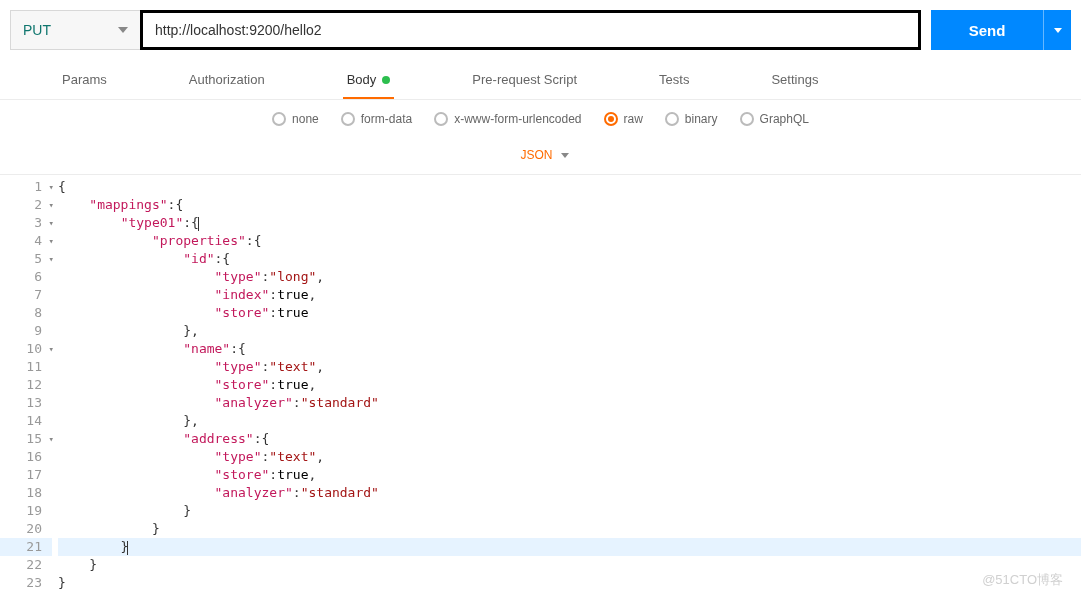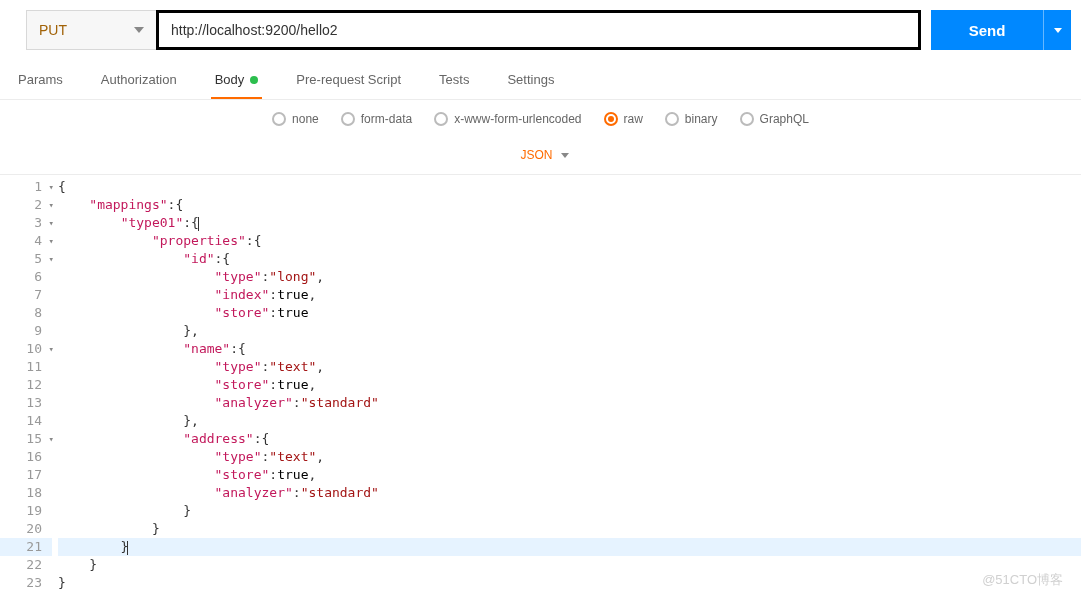--- a/index.html
+++ b/index.html
@@ -1,25 +1,25 @@
 <!DOCTYPE html>
 <html><head>
 <meta charset="utf-8">
 <style>
 * { box-sizing: border-box; margin: 0; padding: 0; }
 body { font-family: -apple-system, BlinkMacSystemFont, "Segoe UI", Arial, sans-serif; font-size: 13px; background: #fff; color: #505050; width: 1081px; }
 .request-bar { display: flex; padding: 10px; gap: 0; }
-.method-select { width: 130px; height: 40px; border: 1px solid #d8d8d8; background: #f7f7f7; display: flex; align-items: center; padding: 1px 12px; font-size: 14px; color: #a16207; position: relative; border-right: none; cursor: pointer; margin-left: 16px; }
+.method-select { width: 130px; height: 40px; border: 1px solid #d8d8d8; background: #f7f7f7; display: flex; align-items: center; padding: 1px 12px; font-size: 14px; color: #0f766e; position: relative; border-right: none; cursor: pointer; }
 .method-select::after { content: ''; position: absolute; right: 12px; top: 50%; transform: translateY(-3px); border-left: 5px solid transparent; border-right: 5px solid transparent; border-top: 6px solid #888; }
 .url-input { flex: 1; height: 40px; border: 3px solid #000000; padding: 0 12px; font-size: 14px; outline: none; background: #fff; color: #333; }
 .send-btn { width: 112px; height: 40px; background: #0088ff; color: #ffffff; border: none; font-size: 15px; font-weight: 600; cursor: pointer; display: flex; align-items: center; justify-content: center; margin-left: 10px; position: relative; }
 .send-split { width: 28px; background: #0088ff; border-left: 1px solid rgba(255,255,255,0.4); display: flex; align-items: center; justify-content: center; cursor: pointer; height: 40px; }
 .send-split::after { content: ''; border-left: 4px solid transparent; border-right: 4px solid transparent; border-top: 5px solid #fff; }
 .tabs-row { display: flex; border-bottom: 1px solid #ececec; padding: 0 14px; height: 40px; align-items: flex-end; gap: 30px; }
-.tab { padding: 10px 4px; font-size: 13px; color: #666; cursor: pointer; border-bottom: 2px solid transparent; display: flex; align-items: center; gap: 6px; }
+.tab { padding: 10px 4px; font-size: 13px; color: #666; cursor: pointer; border-bottom: 2px solid transparent; display: flex; align-items: center; gap: 6px; margin-left: 44px; }
 .tab.active { border-bottom-color: #ff6b00; color: #333; }
 .dot-indicator { width: 8px; height: 8px; background: #2cbe4e; border-radius: 50%; display: inline-block; }
 .badge-green { color: #2cbe4e; }
 .body-opts { display: flex; align-items: center; padding: 12px 14px; gap: 22px; border-bottom: 1px solid #ececec; flex-direction: column; }
 .radio-opt { display: flex; align-items: center; gap: 6px; font-size: 12px; color: #666; cursor: pointer; }
 .radio-circle { width: 14px; height: 14px; border: 2px solid #bbb; border-radius: 50%; display: inline-flex; align-items: center; justify-content: center; }
 .radio-circle.checked { border-color: #ff6b00; }
 .radio-circle.checked::after { content: ''; width: 6px; height: 6px; background: #ff6b00; border-radius: 50%; }
 .type-dd { color: #ff6b00; font-size: 12px; cursor: pointer; margin-left: 8px; display: flex; align-items: center; gap: 8px; }
 .type-dd .caret { border-left: 4px solid transparent; border-right: 4px solid transparent; border-top: 5px solid #888; }

